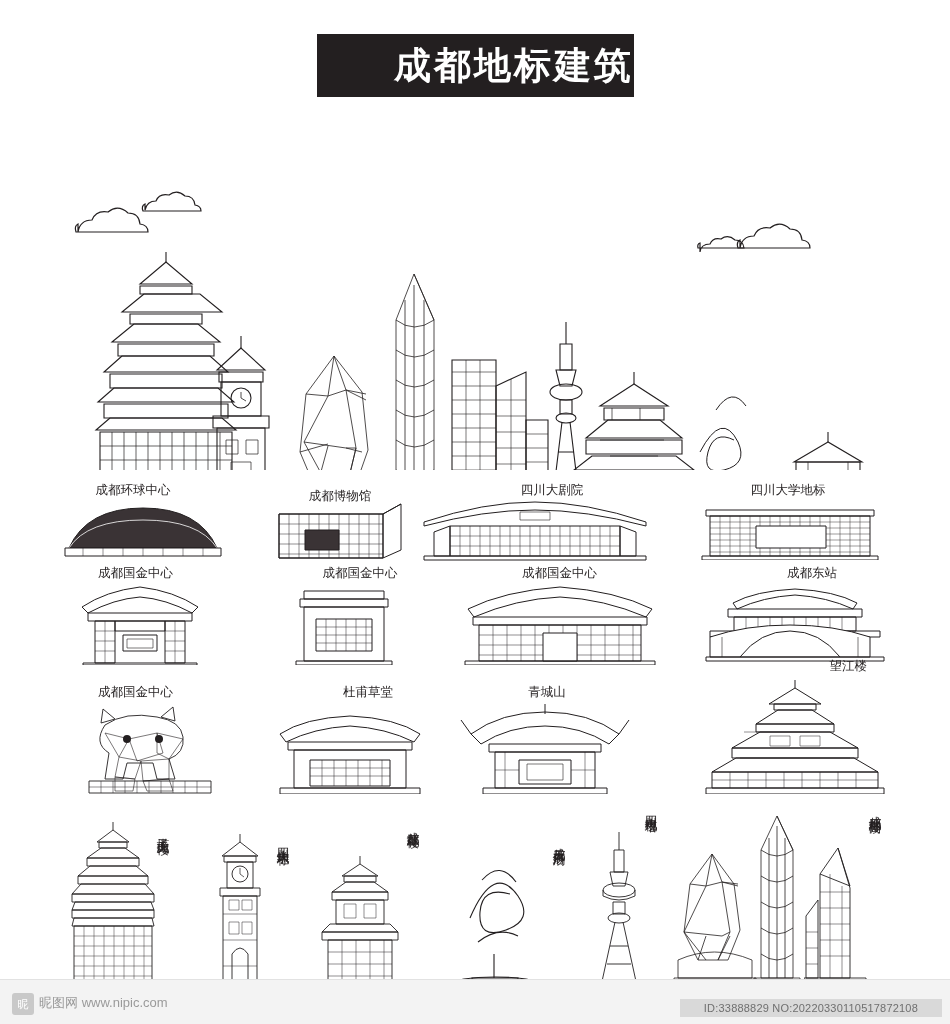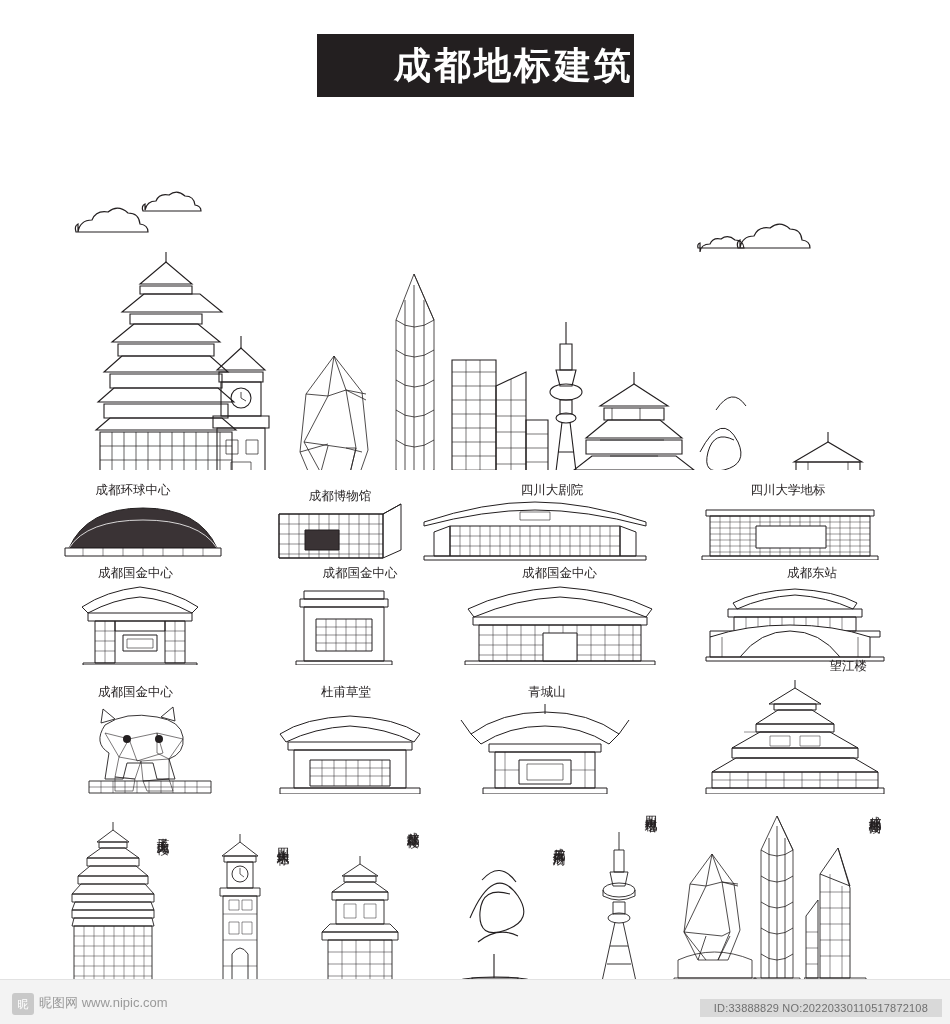--- a/index.html
+++ b/index.html
@@ -54,21 +54,21 @@
     position:absolute;left:12px;bottom:9px;font-size:13px;color:#9a9a9a;
     font-family:"Liberation Sans",sans-serif;
   }
   .watermark .logo{
     display:inline-block;width:22px;height:22px;border-radius:3px;
     background:#c9c9c9;color:#fff;font-size:11px;line-height:22px;text-align:center;
     vertical-align:middle;margin-right:5px;
   }
   .idbar{
     position:absolute;right:8px;bottom:7px;
-    background:#d9d9d9;color:#6f6f6f;font-size:11px;padding:3px 14px;
+    background:#d9d9d9;color:#6f6f6f;font-size:11px;padding:3px 24px;
     font-family:"Liberation Sans",sans-serif;
     letter-spacing:.2px;
   }
 </style>
 </head>
 <body>
 
 <div class="canvas">
 
   <div class="title-banner">
@@ -351,21 +351,21 @@
       </g>
       <circle cx="52" cy="34" r="4" fill="#231f20" stroke="none"></circle>
       <circle cx="84" cy="34" r="4" fill="#231f20" stroke="none"></circle>
       <path d="M14 76 h122 v12 h-122z"></path>
       <g stroke-width="0.5">
           <path d="M26 76 v12 M38 76 v12 M50 76 v12 M62 76 v12 M74 76 v12 M86 76 v12 M98 76 v12 M110 76 v12 M122 76 v12 M14 82 h122"></path>
         </g>
     </svg>
   </div>
 
-  <div class="lbl" style="left:276px;top:684px;width:140px;">杜甫草堂</div>
+  <div class="lbl" style="left:298px;top:684px;width:140px;">杜甫草堂</div>
   <div class="item" style="left:270px;top:710px;">
     <svg width="160" height="84" viewBox="0 0 160 84" fill="none" stroke="#231f20" stroke-width="1">
       <path d="M80 6 q-46 2 -70 18 l6 8 q28 -14 64 -16 q36 2 64 16 l6 -8 q-24 -16 -70 -18z"></path>
       <path d="M18 32 h124 v8 h-124z"></path>
       <path d="M24 40 h112 v38 h-112z"></path>
       <path d="M40 50 h80 v26 h-80z"></path>
       <g stroke-width="0.5">
         <path d="M52 50 v26 M64 50 v26 M76 50 v26 M88 50 v26 M100 50 v26 M112 50 v26"></path>
         <path d="M40 58 h80 M40 66 h80"></path>
       </g>

